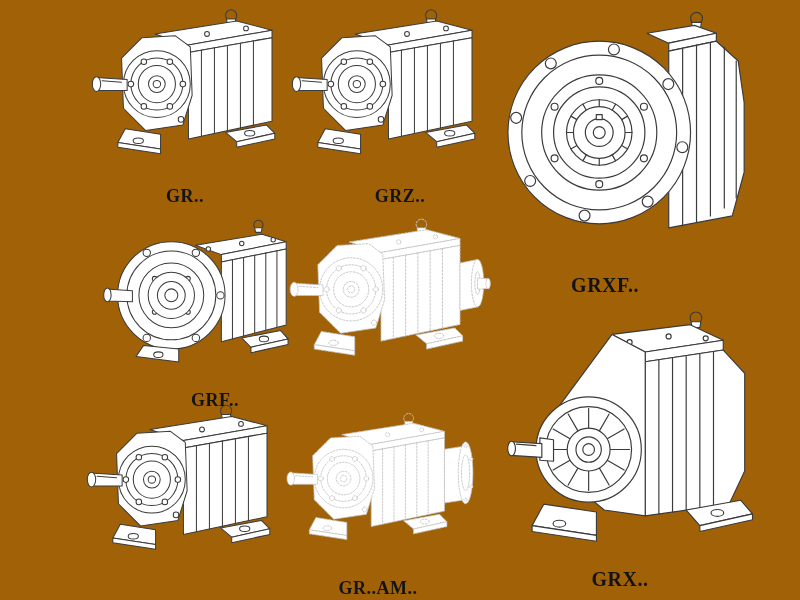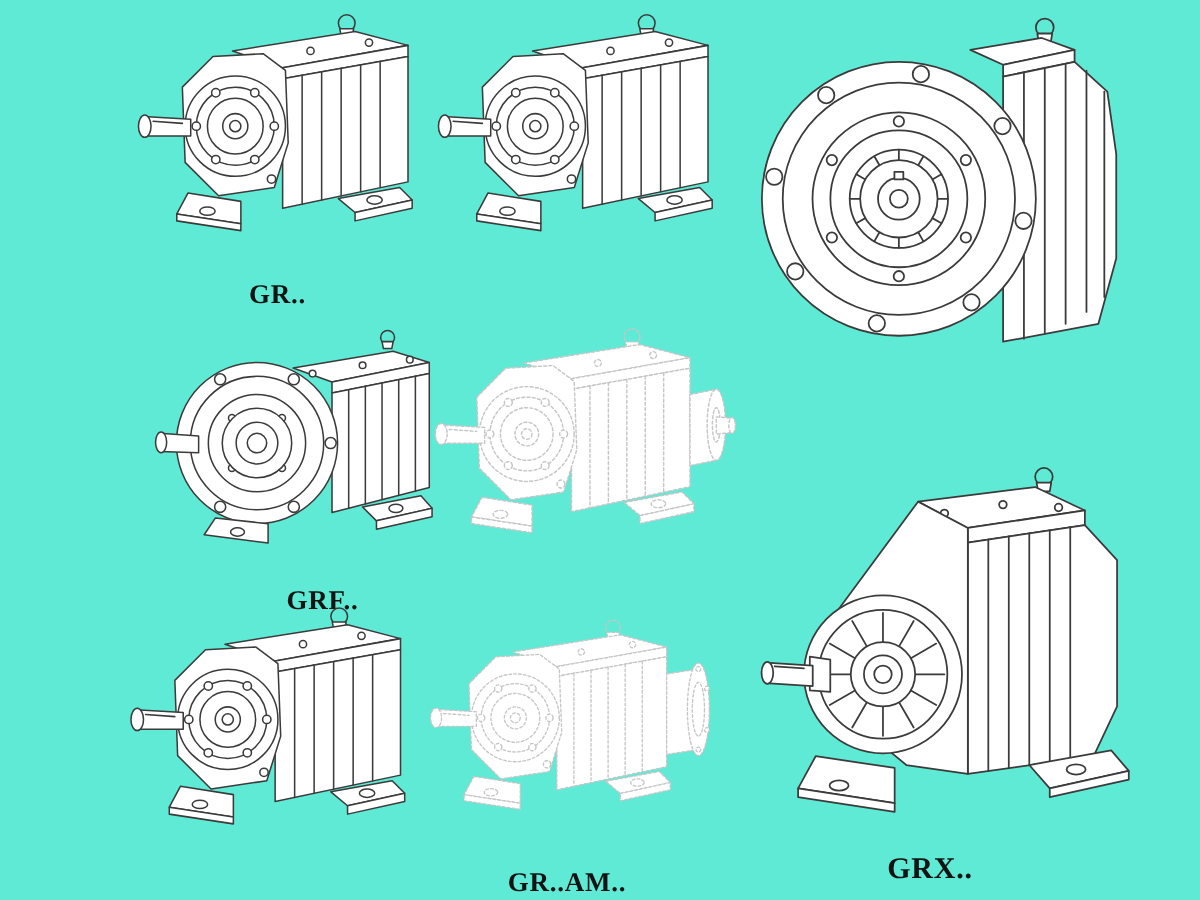--- a/index.html
+++ b/index.html
@@ -1,18 +1,18 @@
 <!DOCTYPE html>
 <html><head>
 <meta charset="utf-8">
 <style>
   * { margin:0; padding:0; box-sizing:border-box; }
   html,body { width:800px; height:600px; background:#ffffff; }
   body { font-family:"Liberation Serif", serif; }
-  .canvas { position:relative; width:800px; height:600px; background:#5eead4; overflow:hidden; }
+  .canvas { position:relative; width:800px; height:600px; background:#a16207; overflow:hidden; }
   .fig { position:absolute; }
   .fig svg { display:block; width:100%; height:100%; }
   .dark  { color:#3b3b3b; }
   .faint { color:#c6c6c6; }
   .faint use { stroke-dasharray:2.2 1.8; }
   .label {
     position:absolute; text-align:center; font-weight:bold;
     font-size:18px; color:#131313; letter-spacing:0.5px;
   }
   .label.big { font-size:20px; }
@@ -242,20 +242,22 @@
         <use href="#unit-r"></use>
       </svg>
   </div>
   <div class="fig dark" style="left:498px; top:2px; width:268px; height:266px">
     <svg viewBox="0 0 270 265">
         <use href="#unit-grxf"></use>
       </svg>
   </div>
 
   <div class="label" style="left:85px; top:186px; width:200px">GR..</div>
+  <div class="label" style="left:300px; top:186px; width:200px">GRZ..</div>
+  <div class="label big" style="left:505px; top:274px; width:200px">GRXF..</div>
 
   <div class="fig dark" style="left:98px; top:212px; width:205px; height:176px">
     <svg viewBox="0 0 215 190">
         <use href="#unit-rf"></use>
       </svg>
   </div>
   <div class="fig faint" style="left:288px; top:210px; width:215px; height:178px">
     <svg viewBox="0 0 245 190">
         <use href="#unit-ad"></use>
       </svg>

